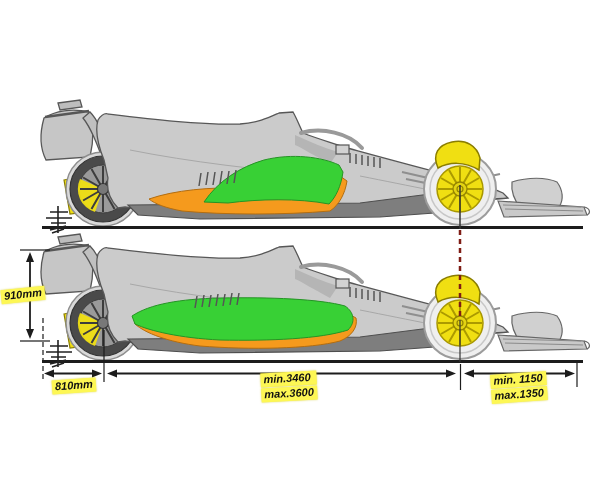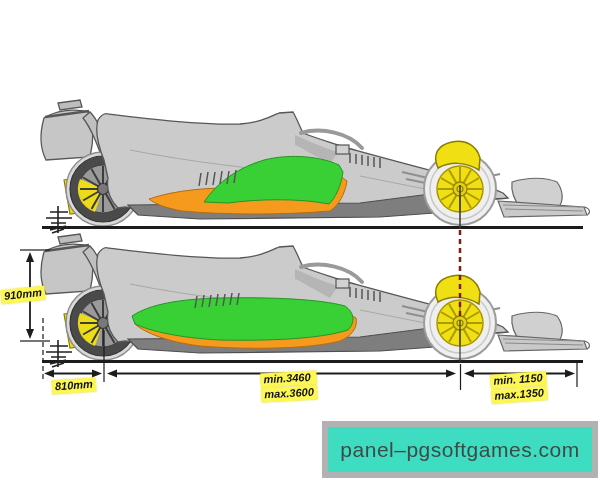--- a/index.html
+++ b/index.html
@@ -196,17 +196,14 @@
 </div>
 <div class="dim-label" id="label-wheelbase">
   <span class="stack">min.3460</span>
   <span class="stack">max.3600</span>
 </div>
 <div class="dim-label" id="label-front">
   <span class="stack">min. 1150</span>
   <span class="stack">max.1350</span>
 </div>
 
-<div id="watermark">
-  <span>panel–pgsoftgames.com</span>
-</div>
 
 </div>
 
 </body></html>

